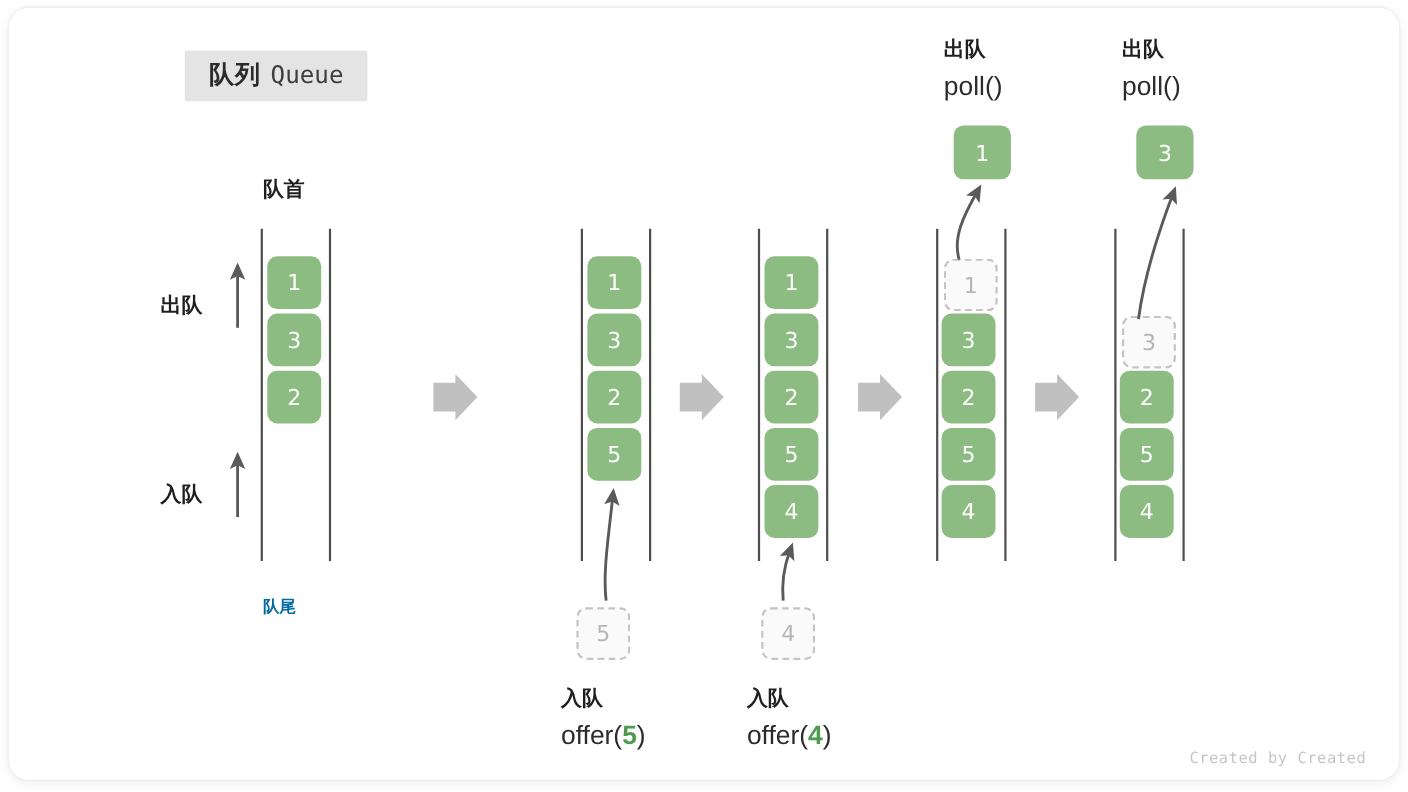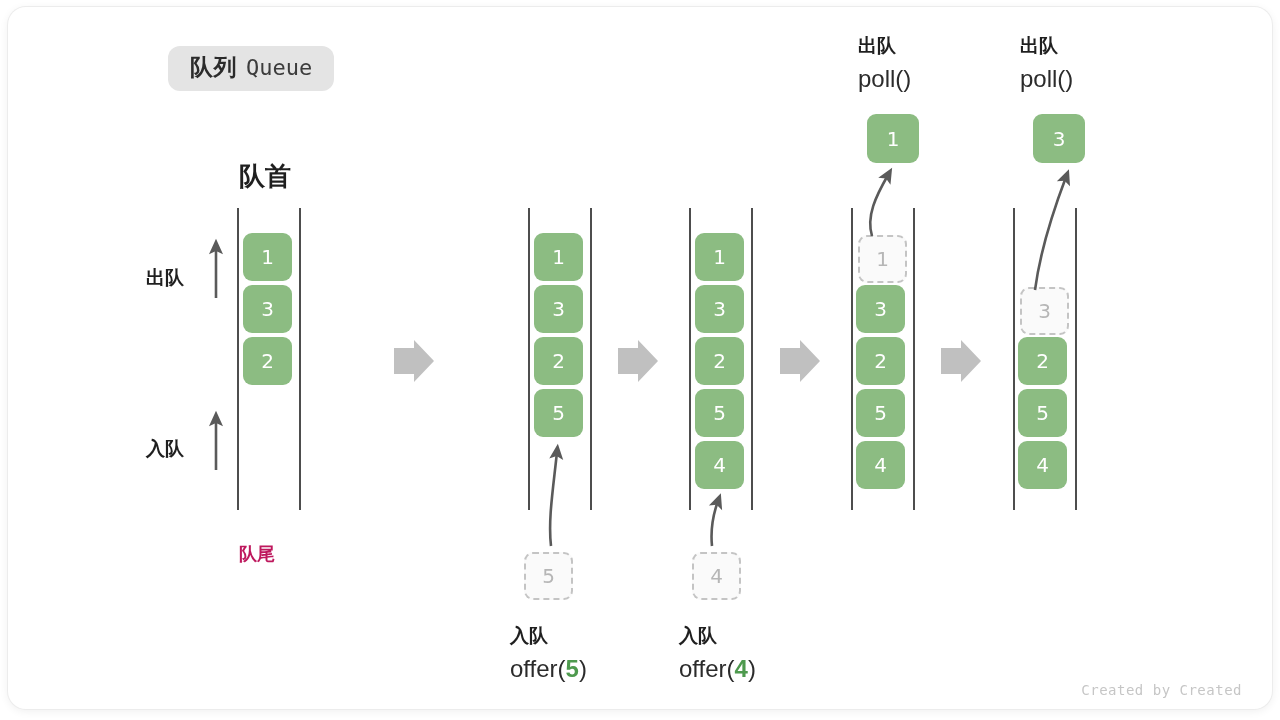--- a/index.html
+++ b/index.html
@@ -24,49 +24,49 @@
     background: #ffffff;
     border-radius: 18px;
     box-shadow: 0 0 0 1px #ececec, 0 2px 10px rgba(0,0,0,0.07);
   }
   .title-badge {
     position: absolute;
     left: 168px;
     top: 46px;
     padding: 10px 22px 12px 22px;
     background: #e4e4e4;
-    border-radius: 12px;
+    border-radius: 0;
     white-space: nowrap;
     line-height: 1;
   }
   .title-cn {
     font-size: 23px;
     font-weight: bold;
     color: #2b2b2b;
     letter-spacing: 0.5px;
   }
   .title-en {
     font-family: "DejaVu Sans Mono", "Liberation Mono", monospace;
     font-size: 22px;
     color: #3c3c3c;
     margin-left: 9px;
   }
 
   .head-label {
     position: absolute;
-    font-size: 26px;
+    font-size: 19px;
     font-weight: bold;
     color: #1f1f1f;
     white-space: nowrap;
   }
   .tail-label {
     position: absolute;
-    font-size: 18px;
-    font-weight: bold;
-    color: #be185d;
+    font-size: 15px;
+    font-weight: bold;
+    color: #0369a1;
     white-space: nowrap;
   }
 
   .side-label {
     position: absolute;
     font-size: 19px;
     font-weight: bold;
     color: #1f1f1f;
     white-space: nowrap;
   }

